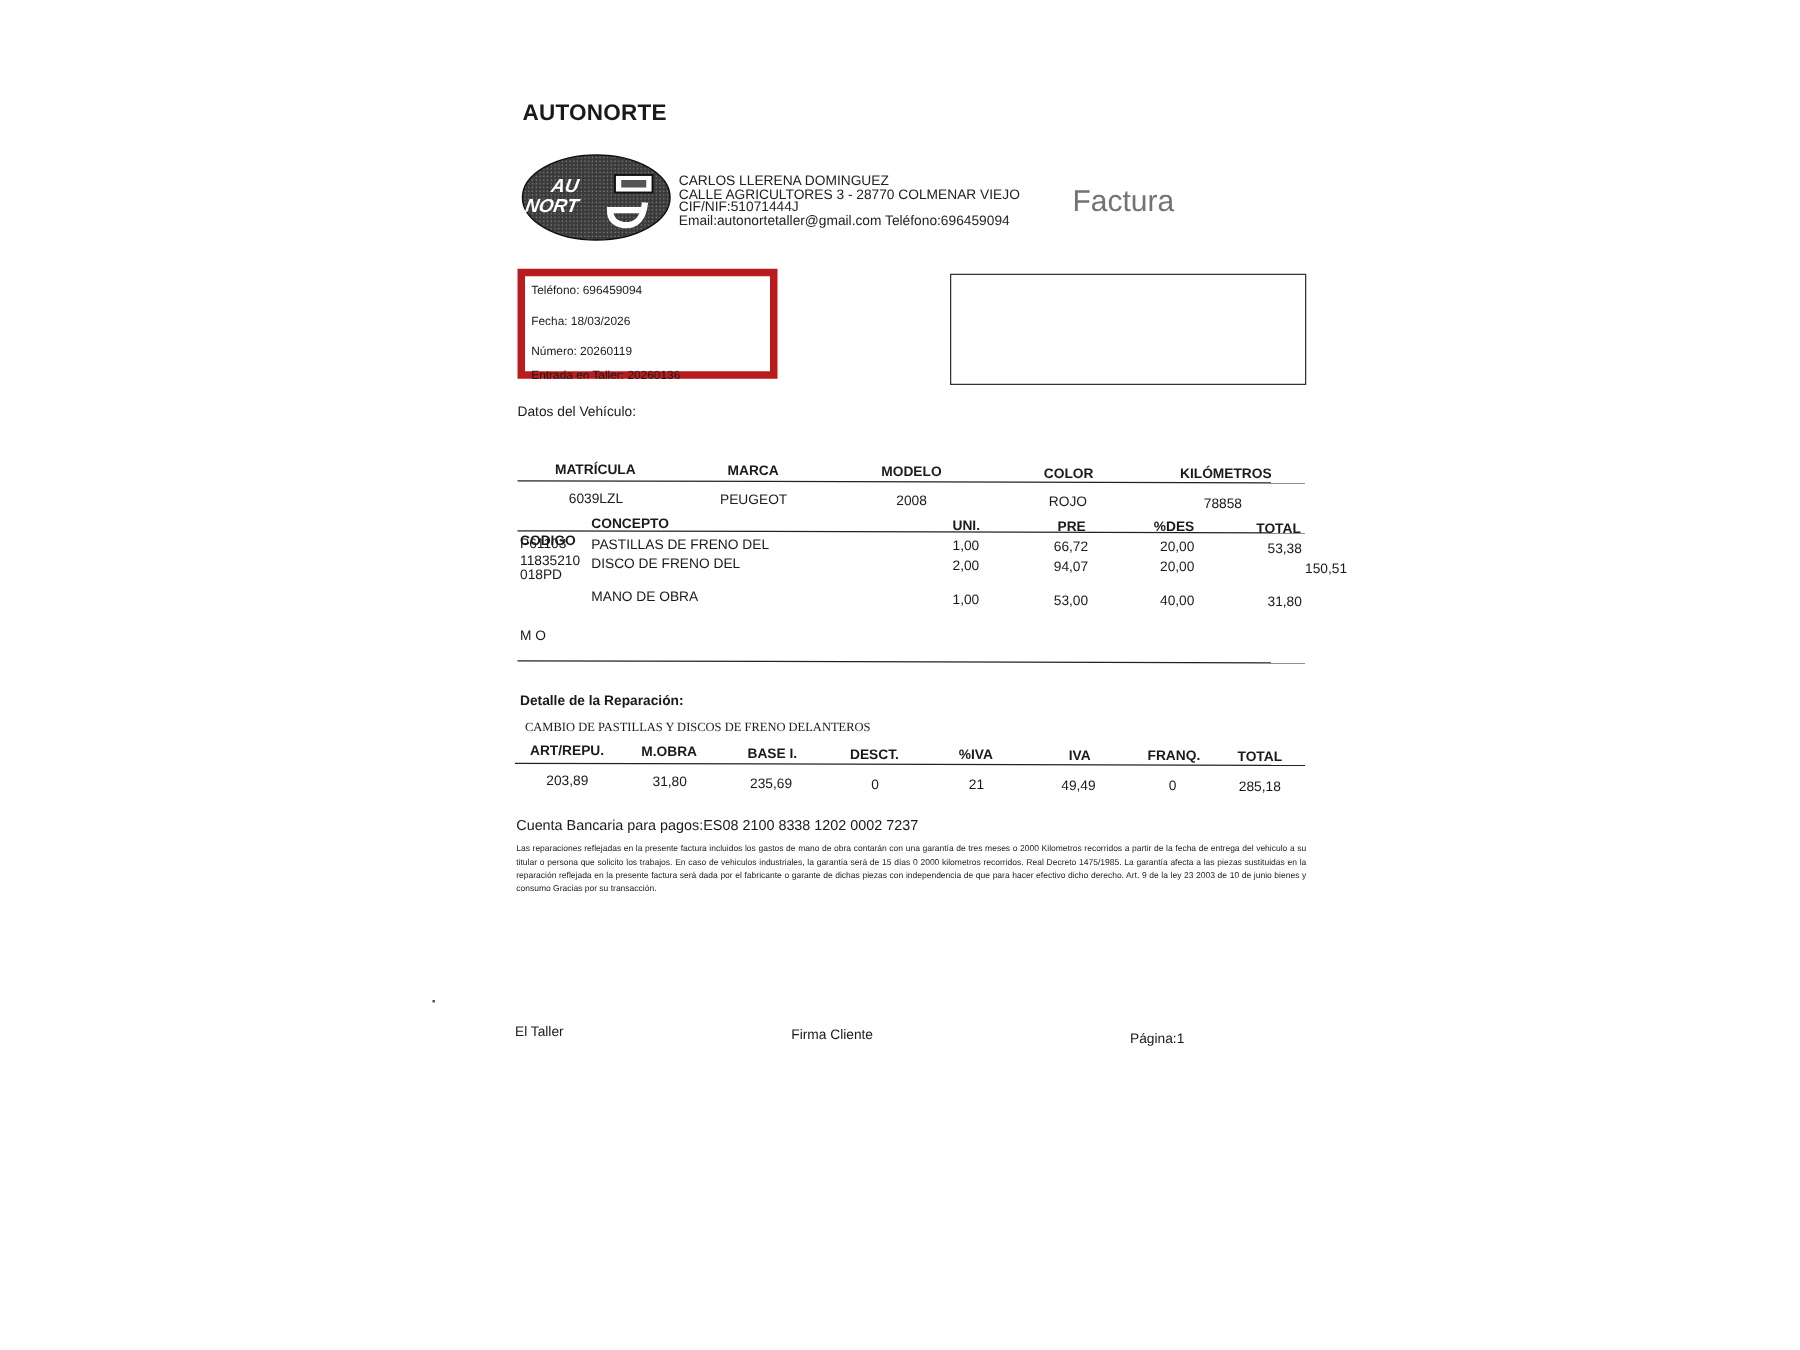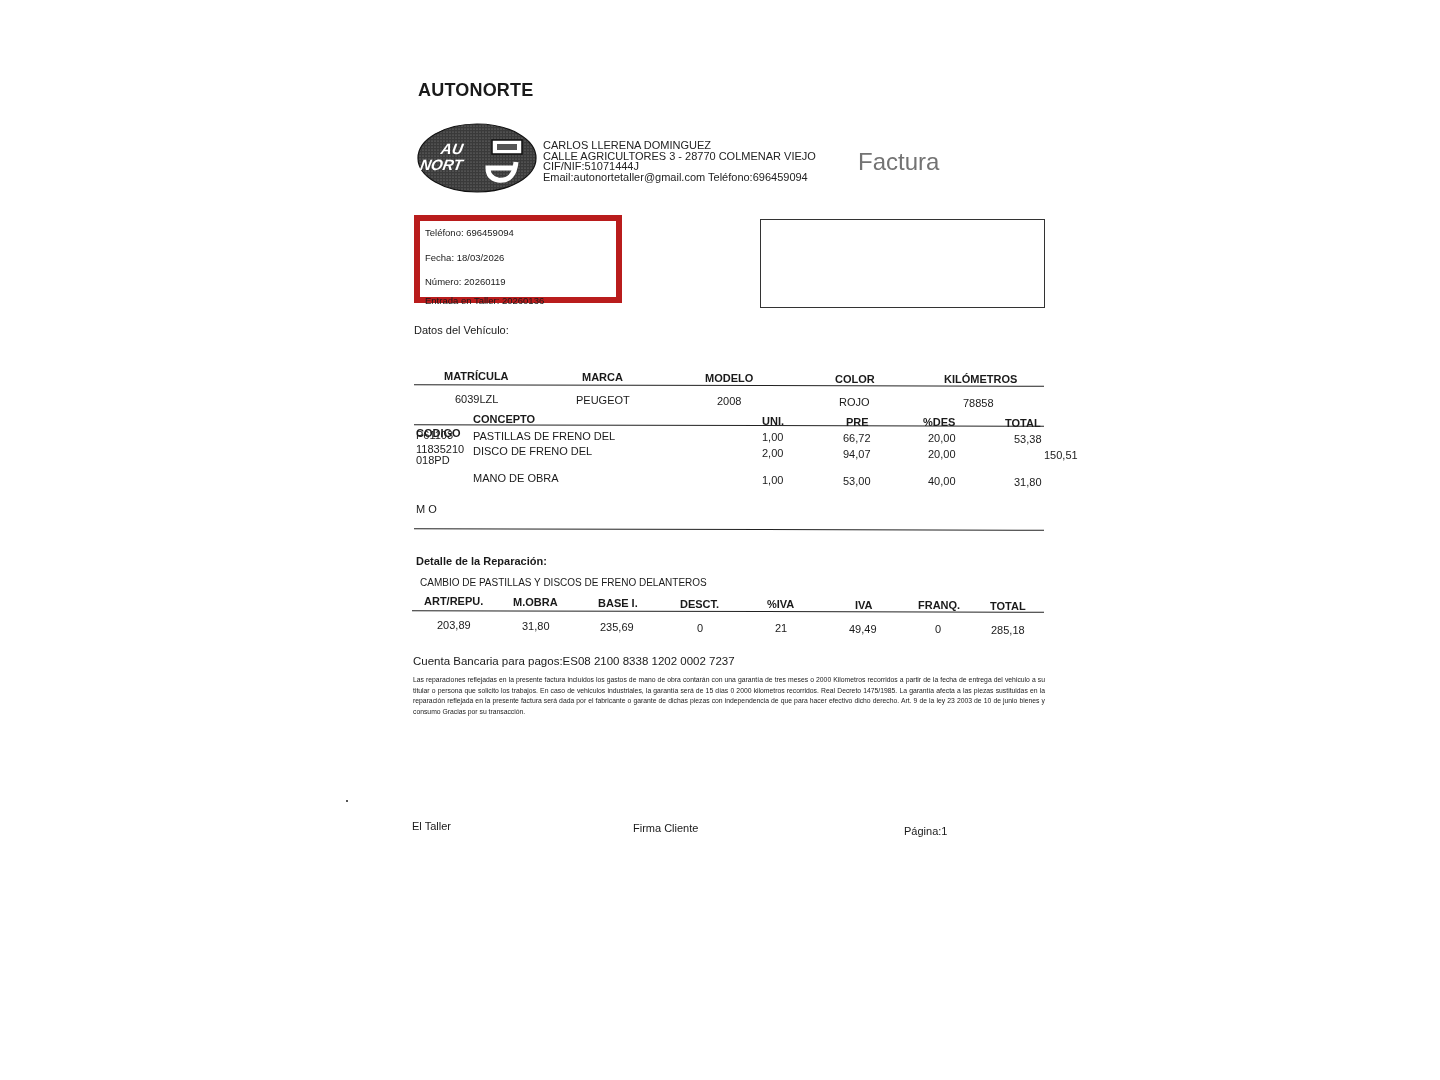--- a/index.html
+++ b/index.html
@@ -125,21 +125,21 @@
       <div class="abs cell" style="left:762px; top:474px;">1,00</div>
       <div class="abs cell" style="left:843px; top:475px;">53,00</div>
       <div class="abs cell" style="left:928px; top:475px;">40,00</div>
       <div class="abs cell" style="left:1014px; top:476px;">31,80</div>
     </div>
 
     <div class="abs hr" style="left:414px; top:529px; width:630px; transform: rotate(0.15deg);"></div>
   </div>
 
   <div class="abs hdr" style="left:416px; top:555px;">Detalle de la Reparación:</div>
-  <div class="abs cell" style="left:420px; top:577px; font-size:10px;">CAMBIO DE PASTILLAS Y DISCOS DE FRENO DELANTEROS</div>
+  <div class="abs cell" style="left:420px; top:577px; font-size:10px;font-family:Liberation Serif, serif;">CAMBIO DE PASTILLAS Y DISCOS DE FRENO DELANTEROS</div>
 
   <div>
     <div class="abs hdr" style="left:424px; top:595px;">ART/REPU.</div>
     <div class="abs hdr" style="left:513px; top:596px;">M.OBRA</div>
     <div class="abs hdr" style="left:598px; top:597px;">BASE I.</div>
     <div class="abs hdr" style="left:680px; top:598px;">DESCT.</div>
     <div class="abs hdr" style="left:767px; top:598px;">%IVA</div>
     <div class="abs hdr" style="left:855px; top:599px;">IVA</div>
     <div class="abs hdr" style="left:918px; top:599px;">FRANQ.</div>
     <div class="abs hdr" style="left:990px; top:600px;">TOTAL</div>

